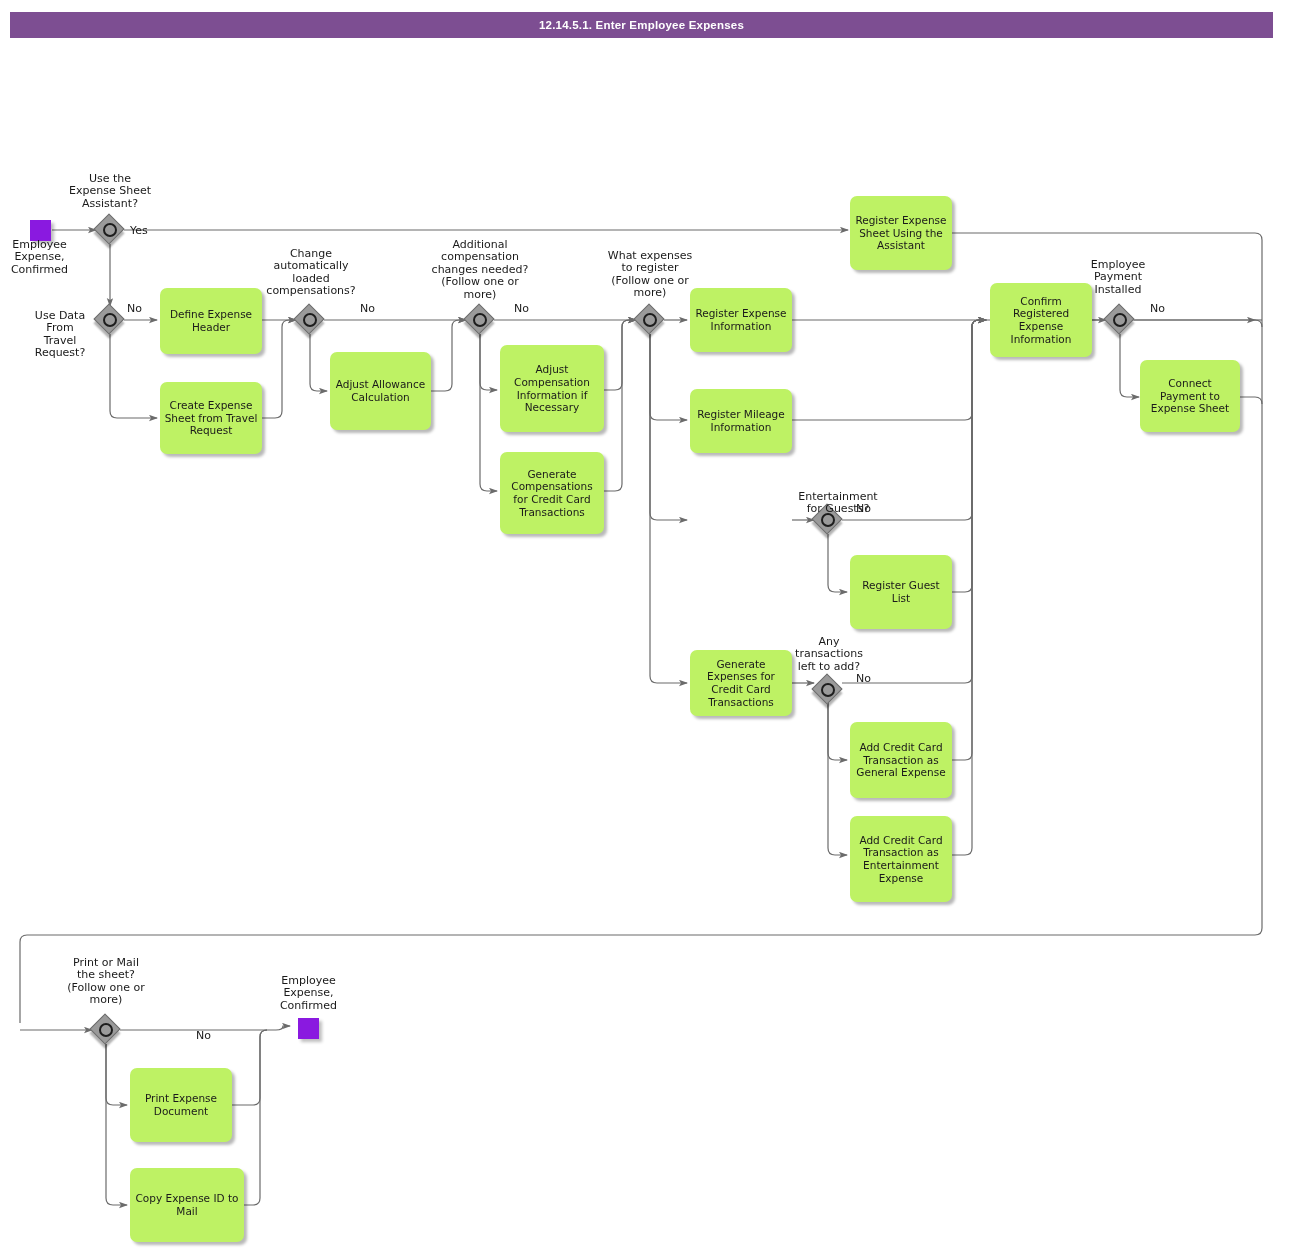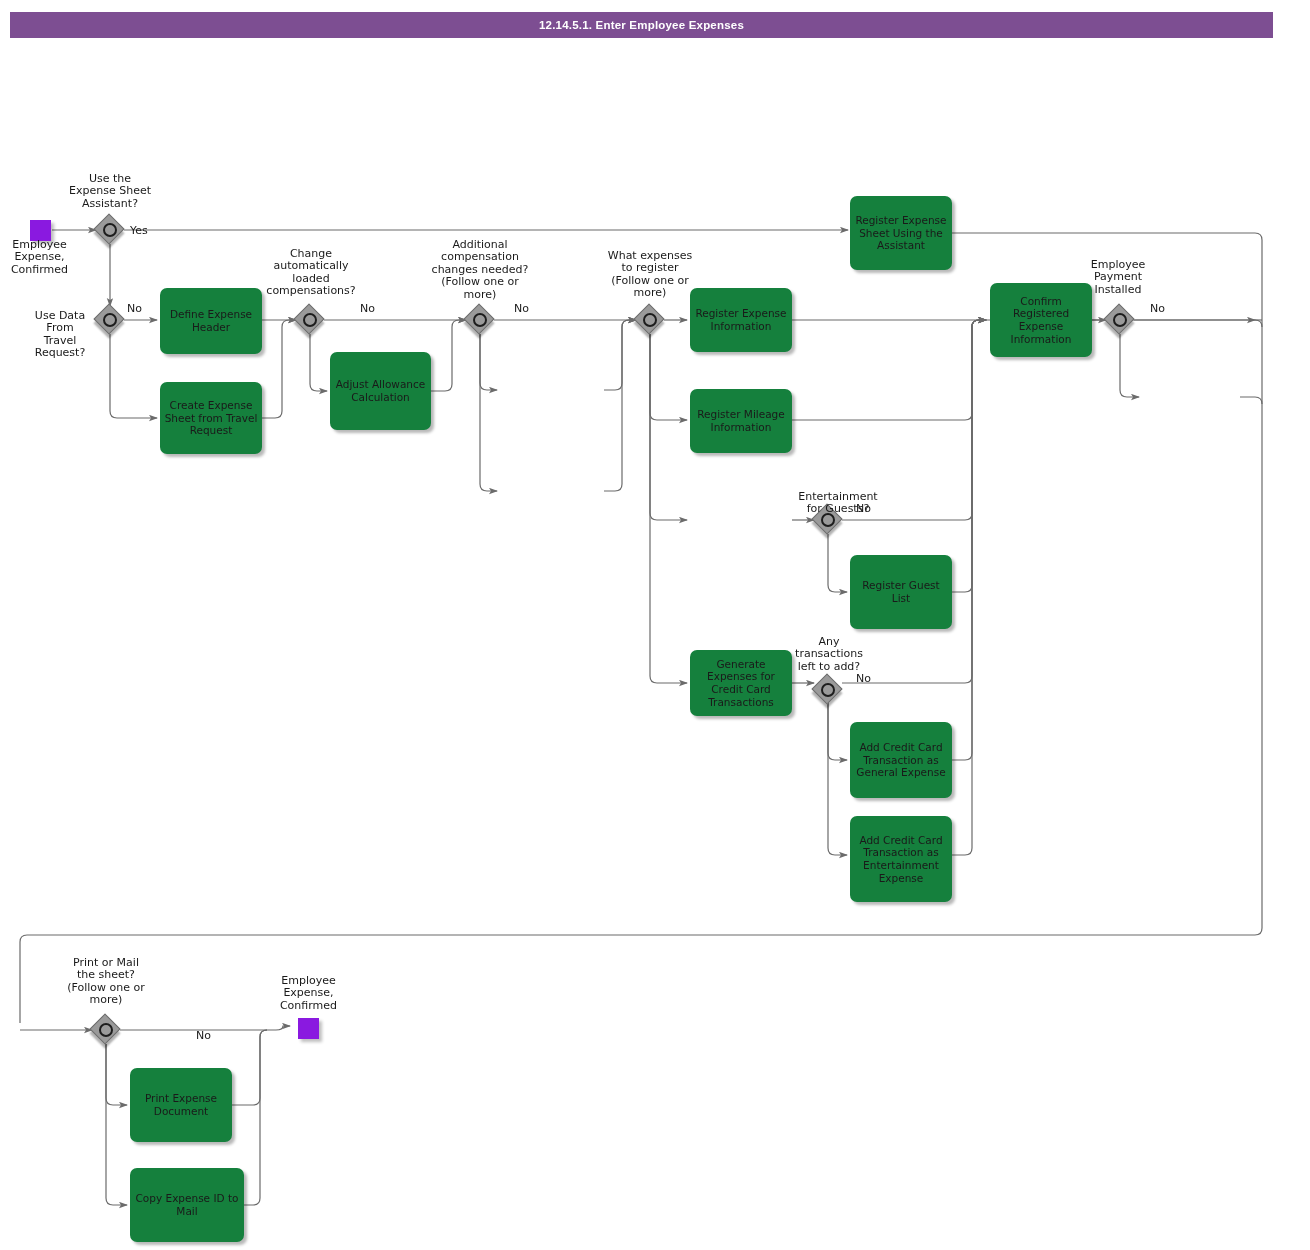--- a/index.html
+++ b/index.html
@@ -10,21 +10,21 @@
     background:#7d4e92;color:#ffffff;
     display:flex;align-items:center;justify-content:center;
     font-size:11.5px;font-weight:bold;font-family:"Liberation Sans",sans-serif;
     letter-spacing:.2px;
   }
 
   #canvas{position:absolute;left:0;top:0;width:1310px;height:1250px;}
   svg.edges{position:absolute;left:0;top:0;width:1310px;height:1250px;pointer-events:none;}
 
   .task{
-    position:absolute;background:#15803d;border-radius:7px;
+    position:absolute;background:#bef264;border-radius:7px;
     box-shadow:3px 3px 3px rgba(0,0,0,.28);
     display:flex;align-items:center;justify-content:center;text-align:center;
     font-size:10.5px;line-height:12.6px;color:#1a1a1a;
     font-family:"DejaVu Sans",sans-serif;
     padding:2px 4px;box-sizing:border-box;
   }
   .task span{display:block;width:100%;}
 
   .gw{position:absolute;width:28px;height:28px;}
   .gw .dia{
@@ -266,21 +266,33 @@
 Sheet from
 Travel Request</span>
   </div>
 
   <div class="task" style="left:330px;top:352px;width:101px;height:78px;">
     <span>Adjust
 Allowance
 Calculation</span>
   </div>
 
-
+  <div class="task" style="left:500px;top:345px;width:104px;height:87px;">
+    <span>Adjust
+Compensation
+Information if
+Necessary</span>
+  </div>
+
+  <div class="task" style="left:500px;top:452px;width:104px;height:82px;">
+    <span>Generate
+Compensations
+for Credit Card
+Transactions</span>
+  </div>
 
   <div class="task" style="left:690px;top:288px;width:102px;height:64px;">
     <span>Register
 Expense
 Information</span>
   </div>
 
   <div class="task" style="left:690px;top:389px;width:102px;height:64px;">
     <span>Register Mileage
 Information</span>
@@ -323,20 +335,25 @@
 Assistant</span>
   </div>
 
   <div class="task" style="left:990px;top:283px;width:102px;height:74px;">
     <span>Confirm
 Registered
 Expense
 Information</span>
   </div>
 
+  <div class="task" style="left:1140px;top:360px;width:100px;height:72px;">
+    <span>Connect
+Payment to
+Expense Sheet</span>
+  </div>
 
   <div class="task" style="left:130px;top:1068px;width:102px;height:74px;">
     <span>Print Expense
 Document</span>
   </div>
 
   <div class="task" style="left:130px;top:1168px;width:114px;height:74px;">
     <span>Copy Expense
 ID to Mail</span>
   </div>

